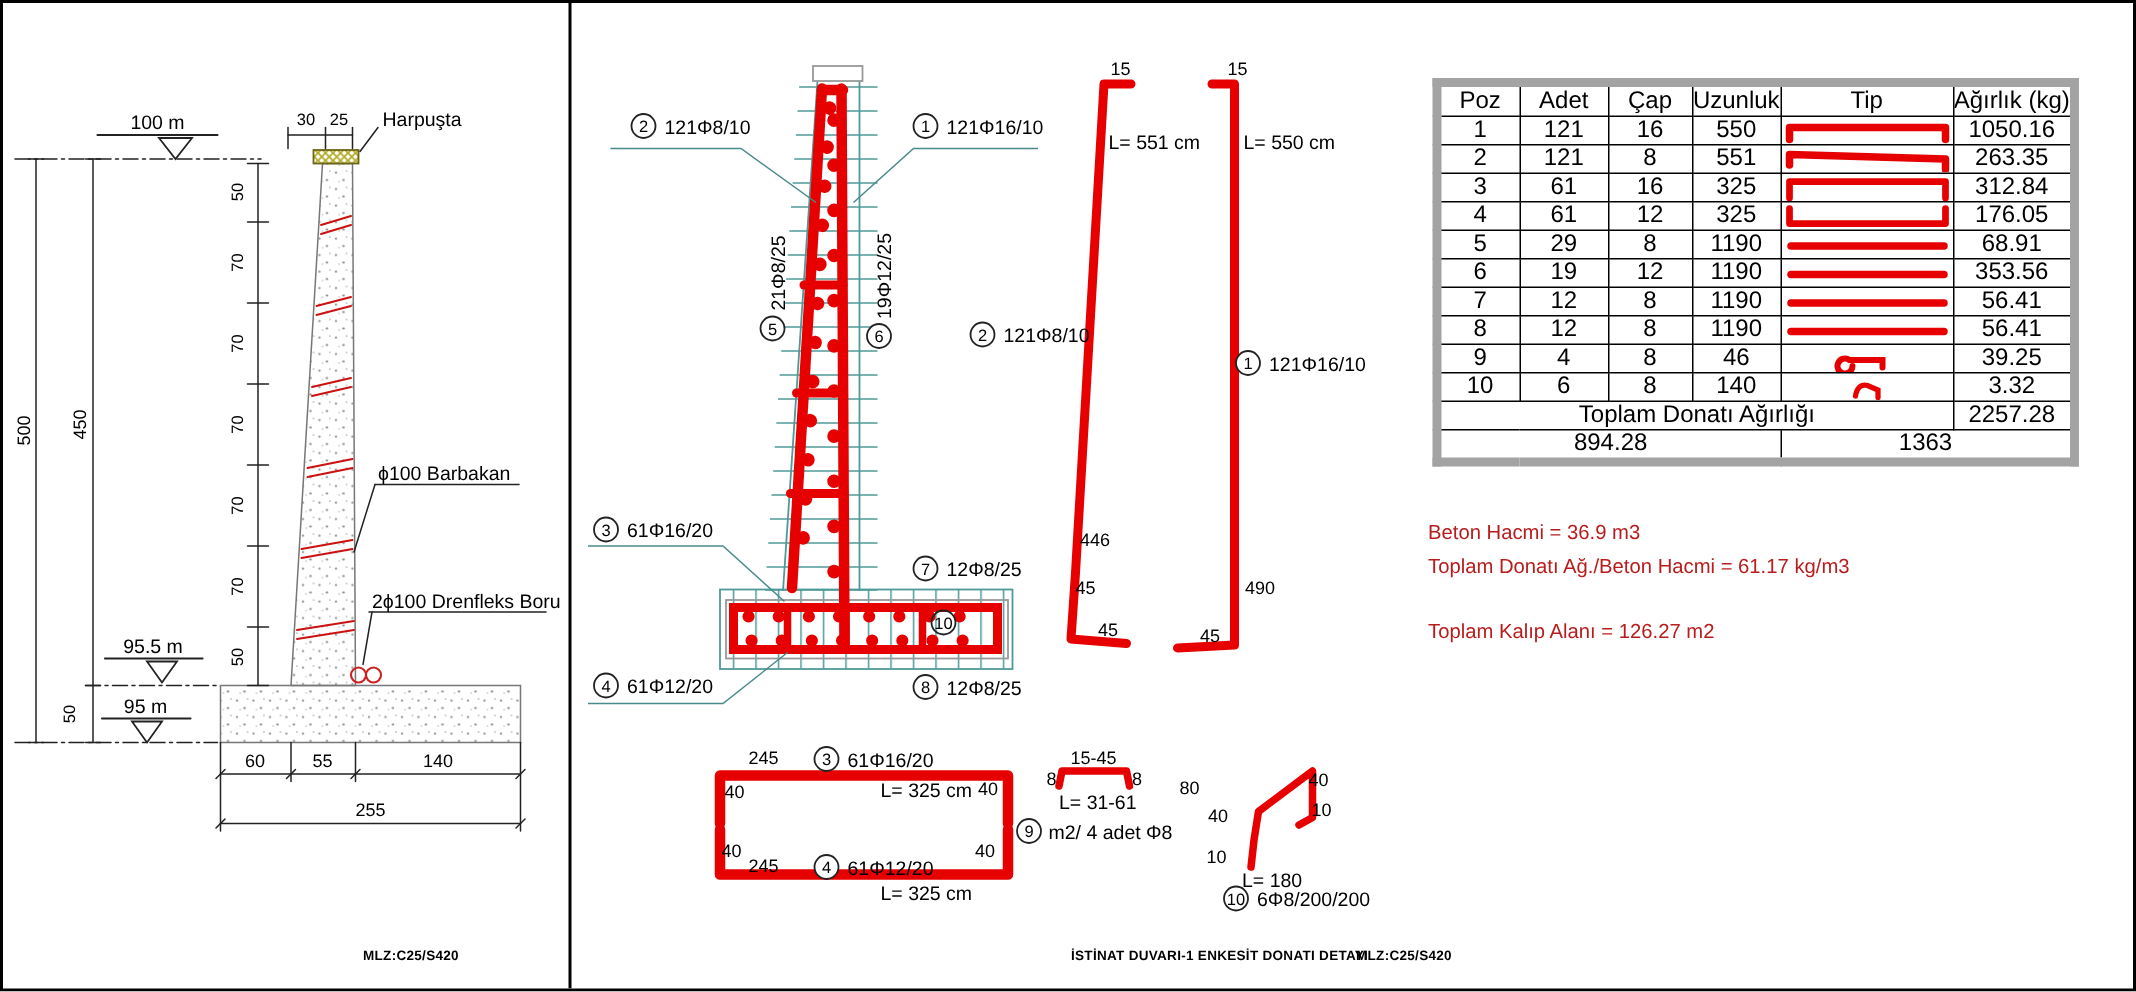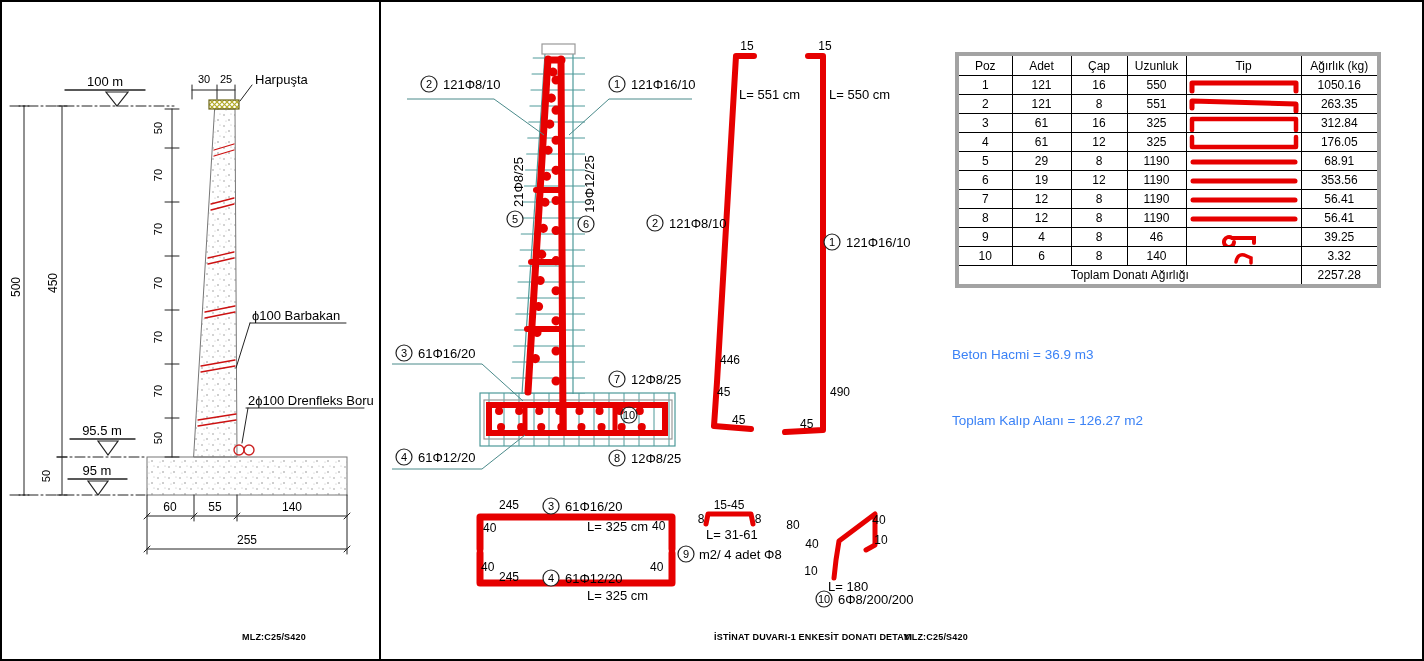--- a/index.html
+++ b/index.html
@@ -4,23 +4,23 @@
 <style>
   html,body{margin:0;padding:0;background:#fff;}
   .sheet{position:relative;width:1424px;height:661px;background:#fff;border:2px solid #000;
          box-sizing:border-box;font-family:"Liberation Sans",sans-serif;overflow:hidden;}
   .divider{position:absolute;left:377px;top:0;width:2px;height:100%;background:#000;}
   svg.draw{position:absolute;left:0;top:0;}
   svg text{font-family:"Liberation Sans",sans-serif;fill:#000;}
   .d11{font-size:11px;} .d12{font-size:12px;} .d13{font-size:13px;}
   .mid{text-anchor:middle;}
   .titleblock{position:absolute;font-weight:bold;font-size:9px;color:#000;white-space:nowrap;letter-spacing:.2px;}
-  .note{position:absolute;font-size:13.5px;color:#3b82f6;white-space:nowrap;}
+  .note{position:absolute;font-size:13.5px;color:#b91c1c;white-space:nowrap;}
   table.sched{position:absolute;left:953px;top:50px;border-collapse:collapse;table-layout:fixed;
-        font-size:12px;color:#000;text-align:center;border:4px solid #a3a3a3;background:#fff;}
+        font-size:16px;color:#000;text-align:center;border:6px solid #a3a3a3;background:#fff;}
   table.sched th,table.sched td{border:1px solid #000;padding:0;height:18px;font-weight:normal;
         overflow:hidden;white-space:nowrap;}
   table.sched th{height:19px;}
   .tip svg{display:block;margin:0 auto;}
 </style>
 </head>
 <body>
 
 <div class="sheet">
   <div class="divider"></div>
@@ -477,18 +477,23 @@
           <svg width="112" height="17">
               <path d="M48,14 c1,-6 4,-8 8,-7 l7,3 v5" fill="none" stroke="#e60000" stroke-width="3.5" stroke-linecap="round"></path>
             </svg>
         </td>
         <td>3.32</td>
       </tr>
       <tr>
         <td colspan="5">Toplam Donatı Ağırlığı</td>
         <td>2257.28</td>
       </tr>
+      <tr>
+        <td colspan="4">894.28</td>
+        <td colspan="2">1363</td>
+      </tr>
     </tbody>
   </table>
 
   <div class="note" style="left:950px;top:345px;">Beton Hacmi = 36.9 m3</div>
+  <div class="note" style="left:950px;top:368px;">Toplam Donatı Ağ./Beton Hacmi = 61.17 kg/m3</div>
   <div class="note" style="left:950px;top:391px;margin-top:20px;">Toplam Kalıp Alanı = 126.27 m2</div>
 </div>
 
 </body></html>

